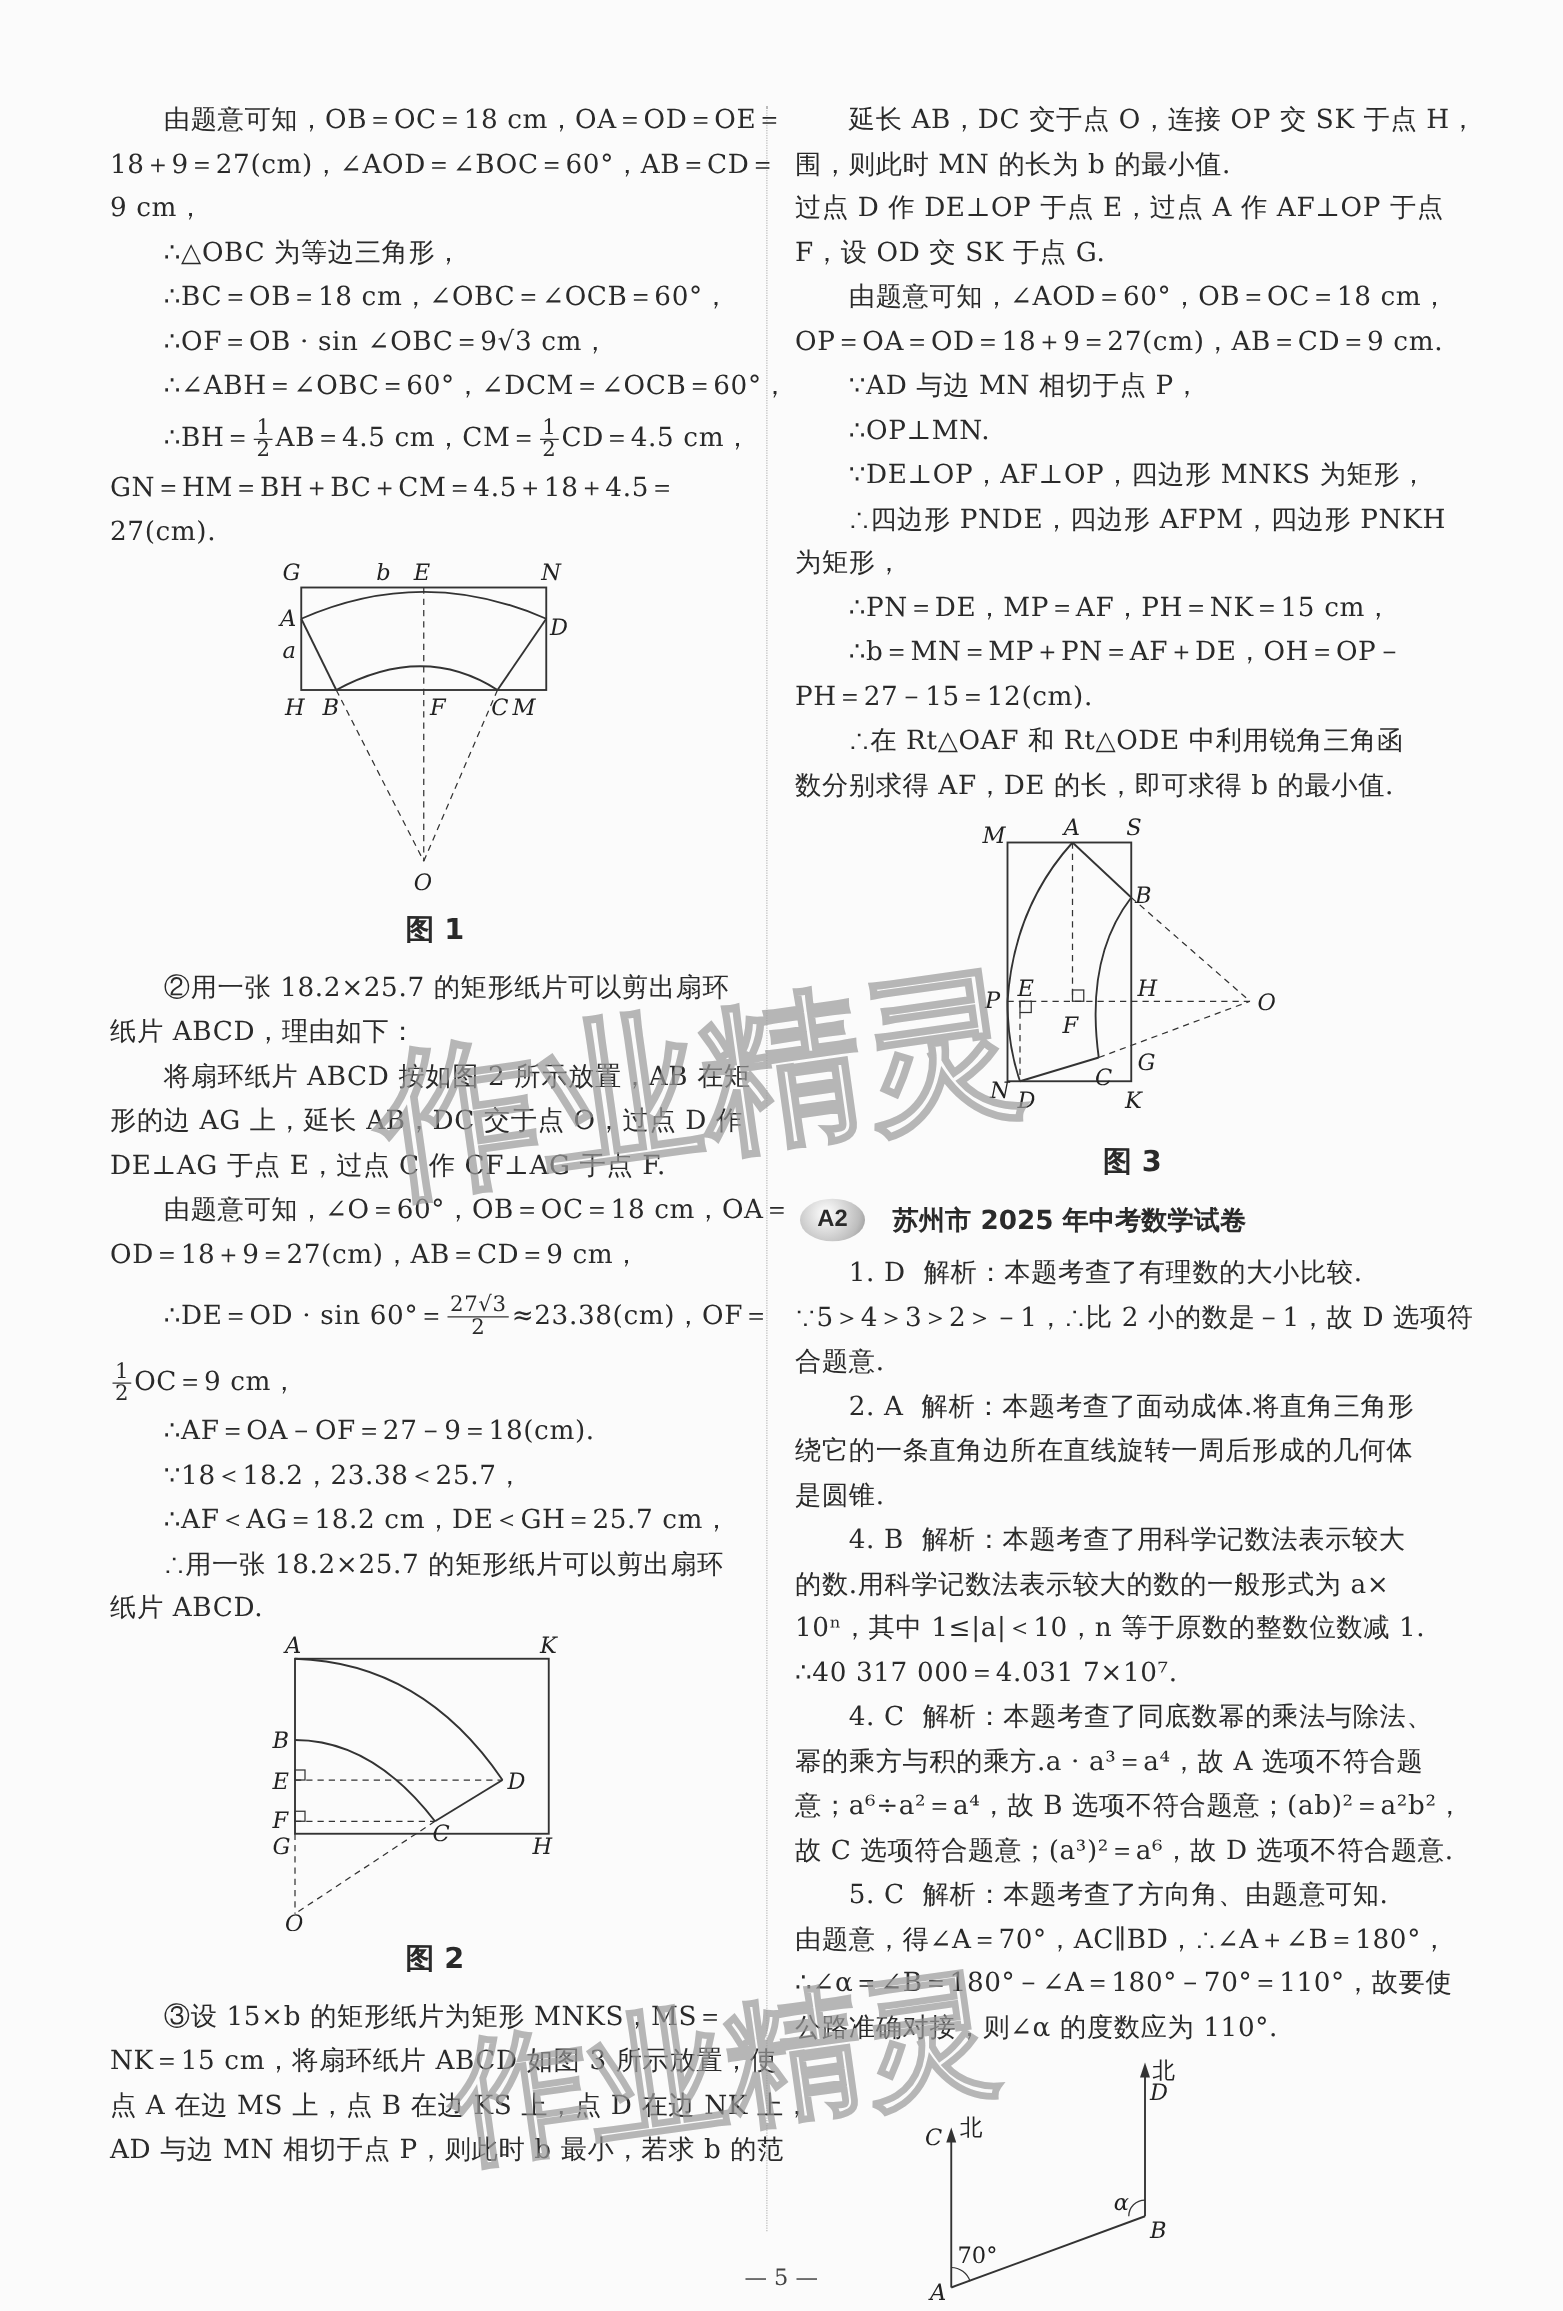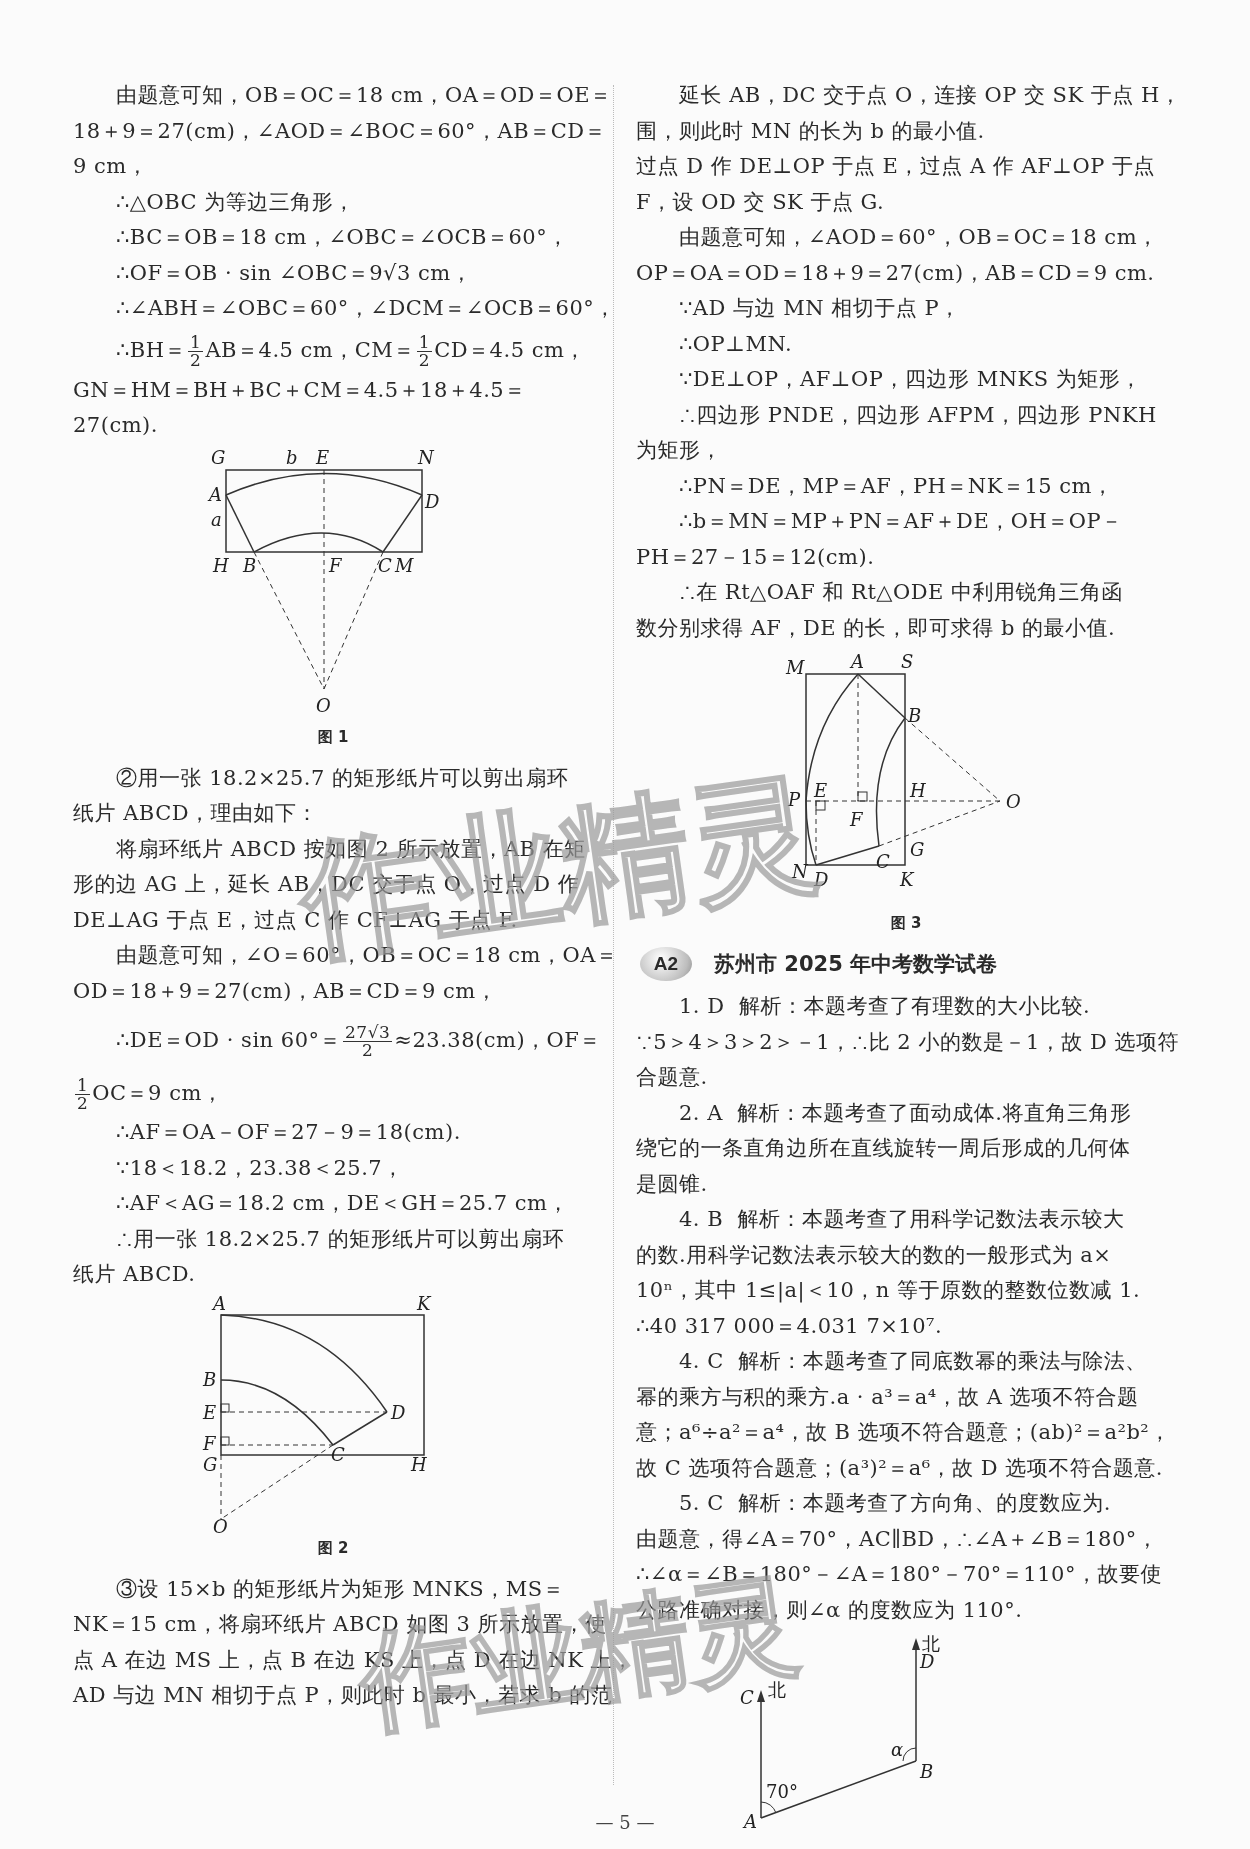--- a/index.html
+++ b/index.html
@@ -1,29 +1,29 @@
 <!DOCTYPE html>
 <html><head>
 <meta charset="utf-8">
 <style>
   html, body { margin:0; padding:0; background:#fafafa; }
   body { width:1250px; height:1849px; position:relative; overflow:hidden;
          font-family:"DejaVu Serif","Liberation Serif",serif; color:#2a2a2a; }
   .page { position:absolute; left:0; top:0; width:1250px; height:1849px; background:#fbfbfb; }
   .col { position:absolute; top:78px; }
-  .col-left { left:73px; width:520px; }
+  .col-left { left:88px; width:520px; }
   .col-right { left:636px; width:540px; }
   .divider { position:absolute; left:613px; top:85px; height:1700px; border-left:1px dotted #bbb; }
   .line { font-size:21px; line-height:35.5px; white-space:nowrap; letter-spacing:0.5px; }
   .ind { padding-left:43px; }
   .frac { display:inline-block; vertical-align:middle; text-align:center; font-size:17px; line-height:17px; margin:0 2px; }
   .frac span { display:block; }
   .frac .num { border-bottom:1px solid #333; padding:0 2px; }
   .fig { position:relative; }
-  .caption { text-align:center; font-weight:bold; font-size:15px; font-family:"DejaVu Sans",sans-serif; margin:6px 0 14px; }
+  .caption { text-align:center; font-weight:bold; font-size:23px; font-family:"DejaVu Sans",sans-serif; margin:6px 0 14px; }
   .section-head { display:flex; align-items:center; margin:12px 0 8px 4px; }
   .badge { width:52px; height:34px; border-radius:50%; background:radial-gradient(circle at 40% 35%,#fff,#bdbdbd 70%,#8a8a8a);
            display:flex; align-items:center; justify-content:center; font-weight:bold; font-size:19px; font-family:Liberation Sans, sans-serif; }
   .section-title { font-weight:bold; font-size:21px; margin-left:22px; font-family:"DejaVu Sans",sans-serif; }
   .bold { font-weight:normal;text-align:center; }
   .page-num { position:absolute; left:0; width:1250px; top:1812px; text-align:center; font-size:18px; color:#444; }
   .watermark { position:absolute; font-size:130px; font-weight:bold; color:transparent;
                -webkit-text-stroke:2px #9a9a9a; font-family:"DejaVu Sans",sans-serif; transform:rotate(-8deg); opacity:0.7; pointer-events:none; }
   svg text { font-family:"DejaVu Serif",serif; font-style:italic; font-size:18px; fill:#222; }
 </style>
@@ -192,21 +192,21 @@
     <div class="line ind"><span class="bold">4. B</span>&nbsp;&nbsp;<span class="bold">解析</span><span>：本题考查了用科学记数法表示较大</span></div>
     <div class="line">的数.用科学记数法表示较大的数的一般形式为 a×</div>
     <div class="line">10ⁿ，其中 1≤|a|＜10，n 等于原数的整数位数减 1.</div>
     <div class="line">∴40 317 000＝4.031 7×10⁷.</div>
 
     <div class="line ind"><span class="bold">4. C</span>&nbsp;&nbsp;<span class="bold">解析</span><span>：本题考查了同底数幂的乘法与除法、</span></div>
     <div class="line">幂的乘方与积的乘方.a · a³＝a⁴，故 A 选项不符合题</div>
     <div class="line">意；a⁶÷a²＝a⁴，故 B 选项不符合题意；(ab)²＝a²b²，</div>
     <div class="line">故 C 选项符合题意；(a³)²＝a⁶，故 D 选项不符合题意.</div>
 
-    <div class="line ind"><span class="bold">5. C</span>&nbsp;&nbsp;<span class="bold">解析</span><span>：本题考查了方向角、的度数应为.</span></div>
+    <div class="line ind"><span class="bold">5. C</span>&nbsp;&nbsp;<span class="bold">解析</span><span>：本题考查了方向角、由题意可知.</span></div>
     <div class="line">由题意，得∠A＝70°，AC∥BD，∴∠A＋∠B＝180°，</div>
     <div class="line">∴∠α＝∠B＝180°－∠A＝180°－70°＝110°，故要使</div>
     <div class="line">公路准确对接，则∠α 的度数应为 110°.</div>
 
     <div class="fig" style="height:210px;">
       <svg width="540" height="210">
         <line x1="125" y1="190" x2="125" y2="70" stroke="#333" stroke-width="1.5"></line>
         <polygon points="125,62 121,74 129,74" fill="#333"></polygon>
         <line x1="125" y1="190" x2="280" y2="133" stroke="#333" stroke-width="1.5"></line>
         <line x1="280" y1="133" x2="280" y2="18" stroke="#333" stroke-width="1.5"></line>

